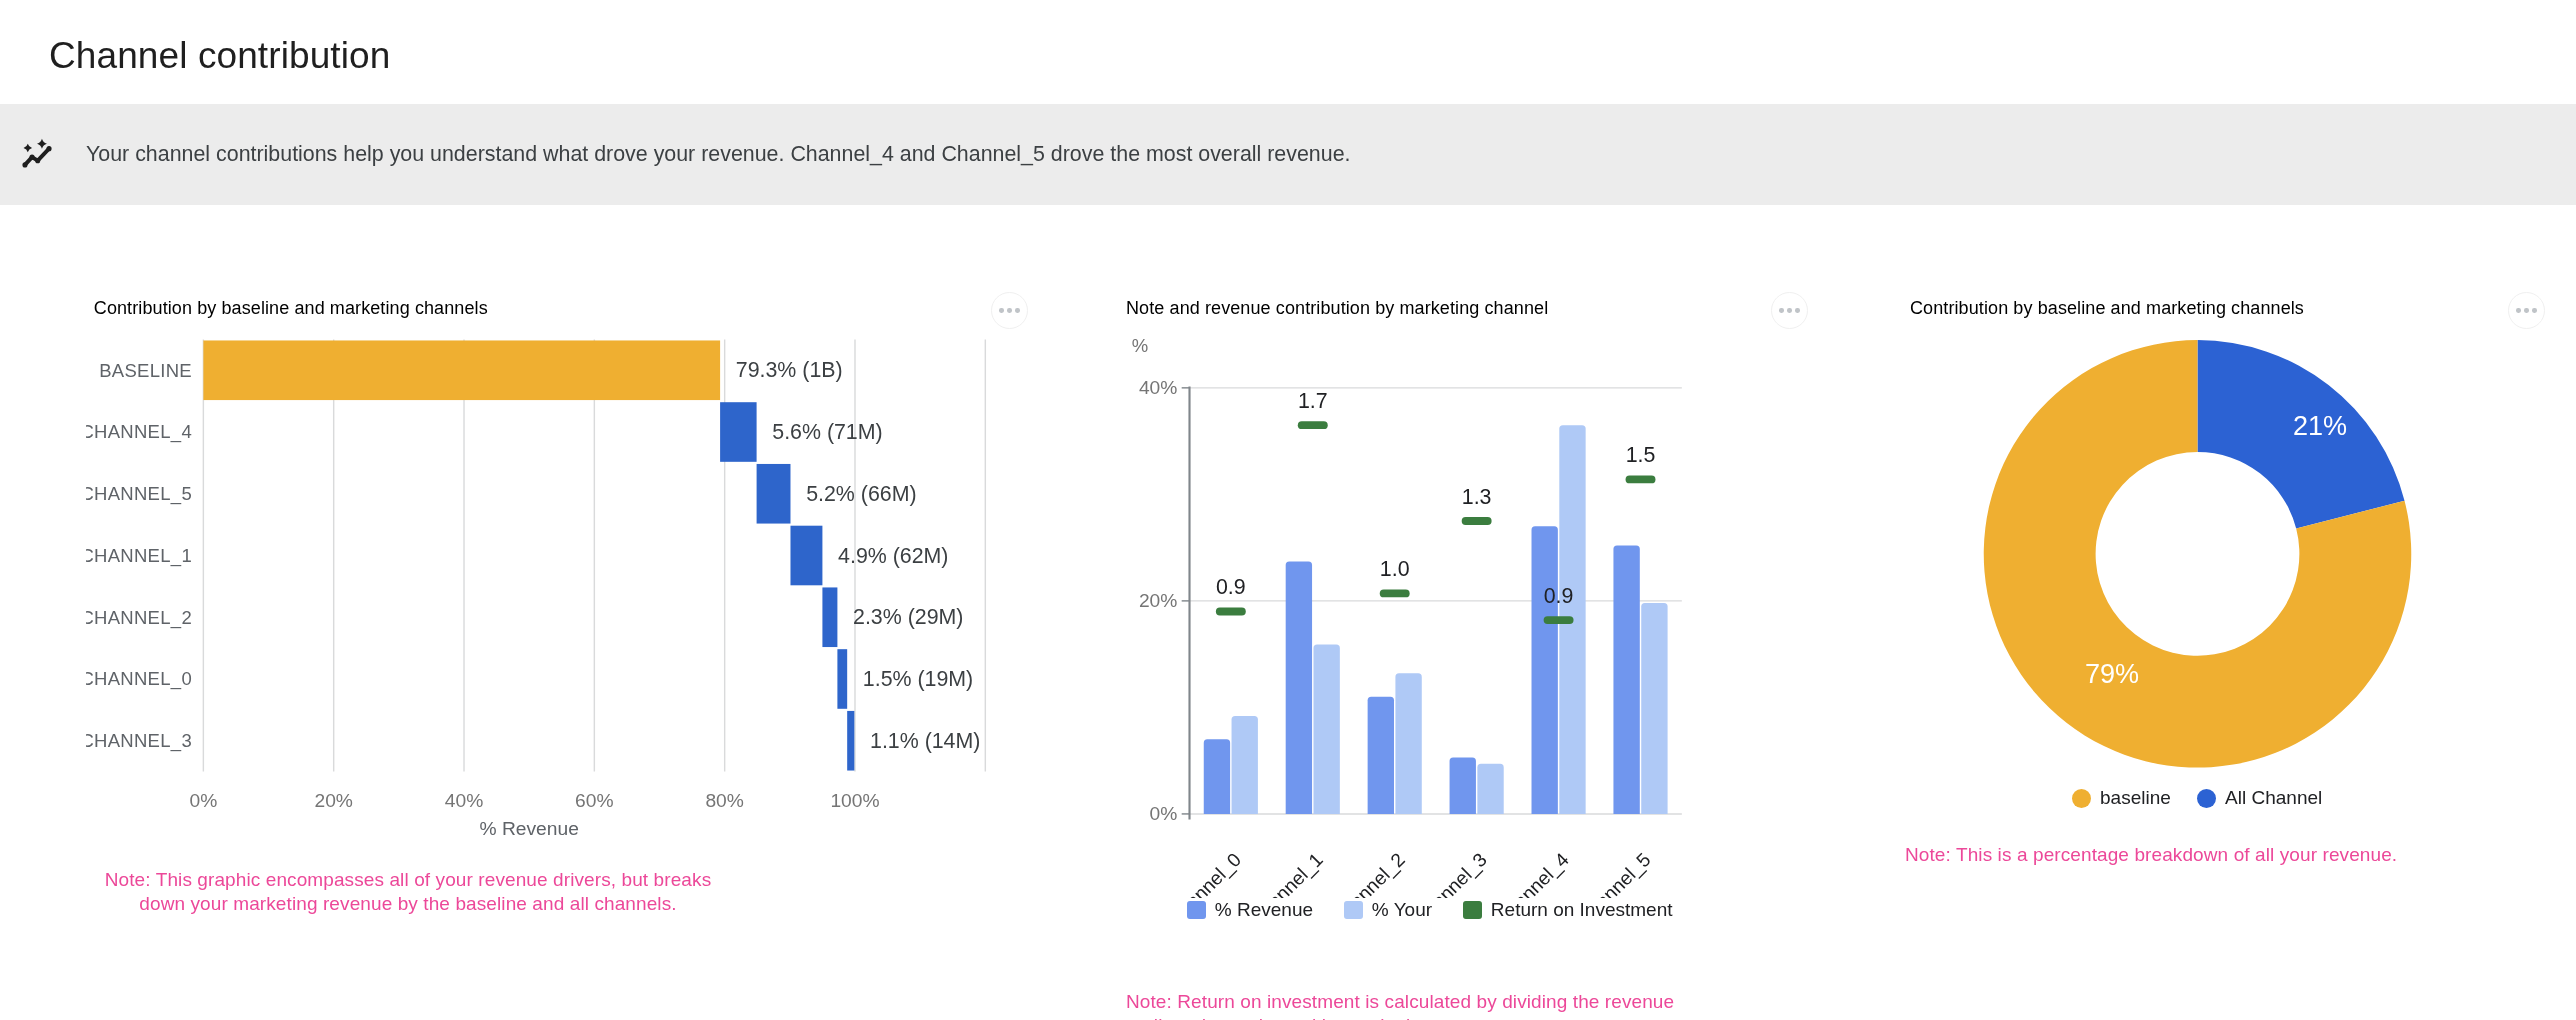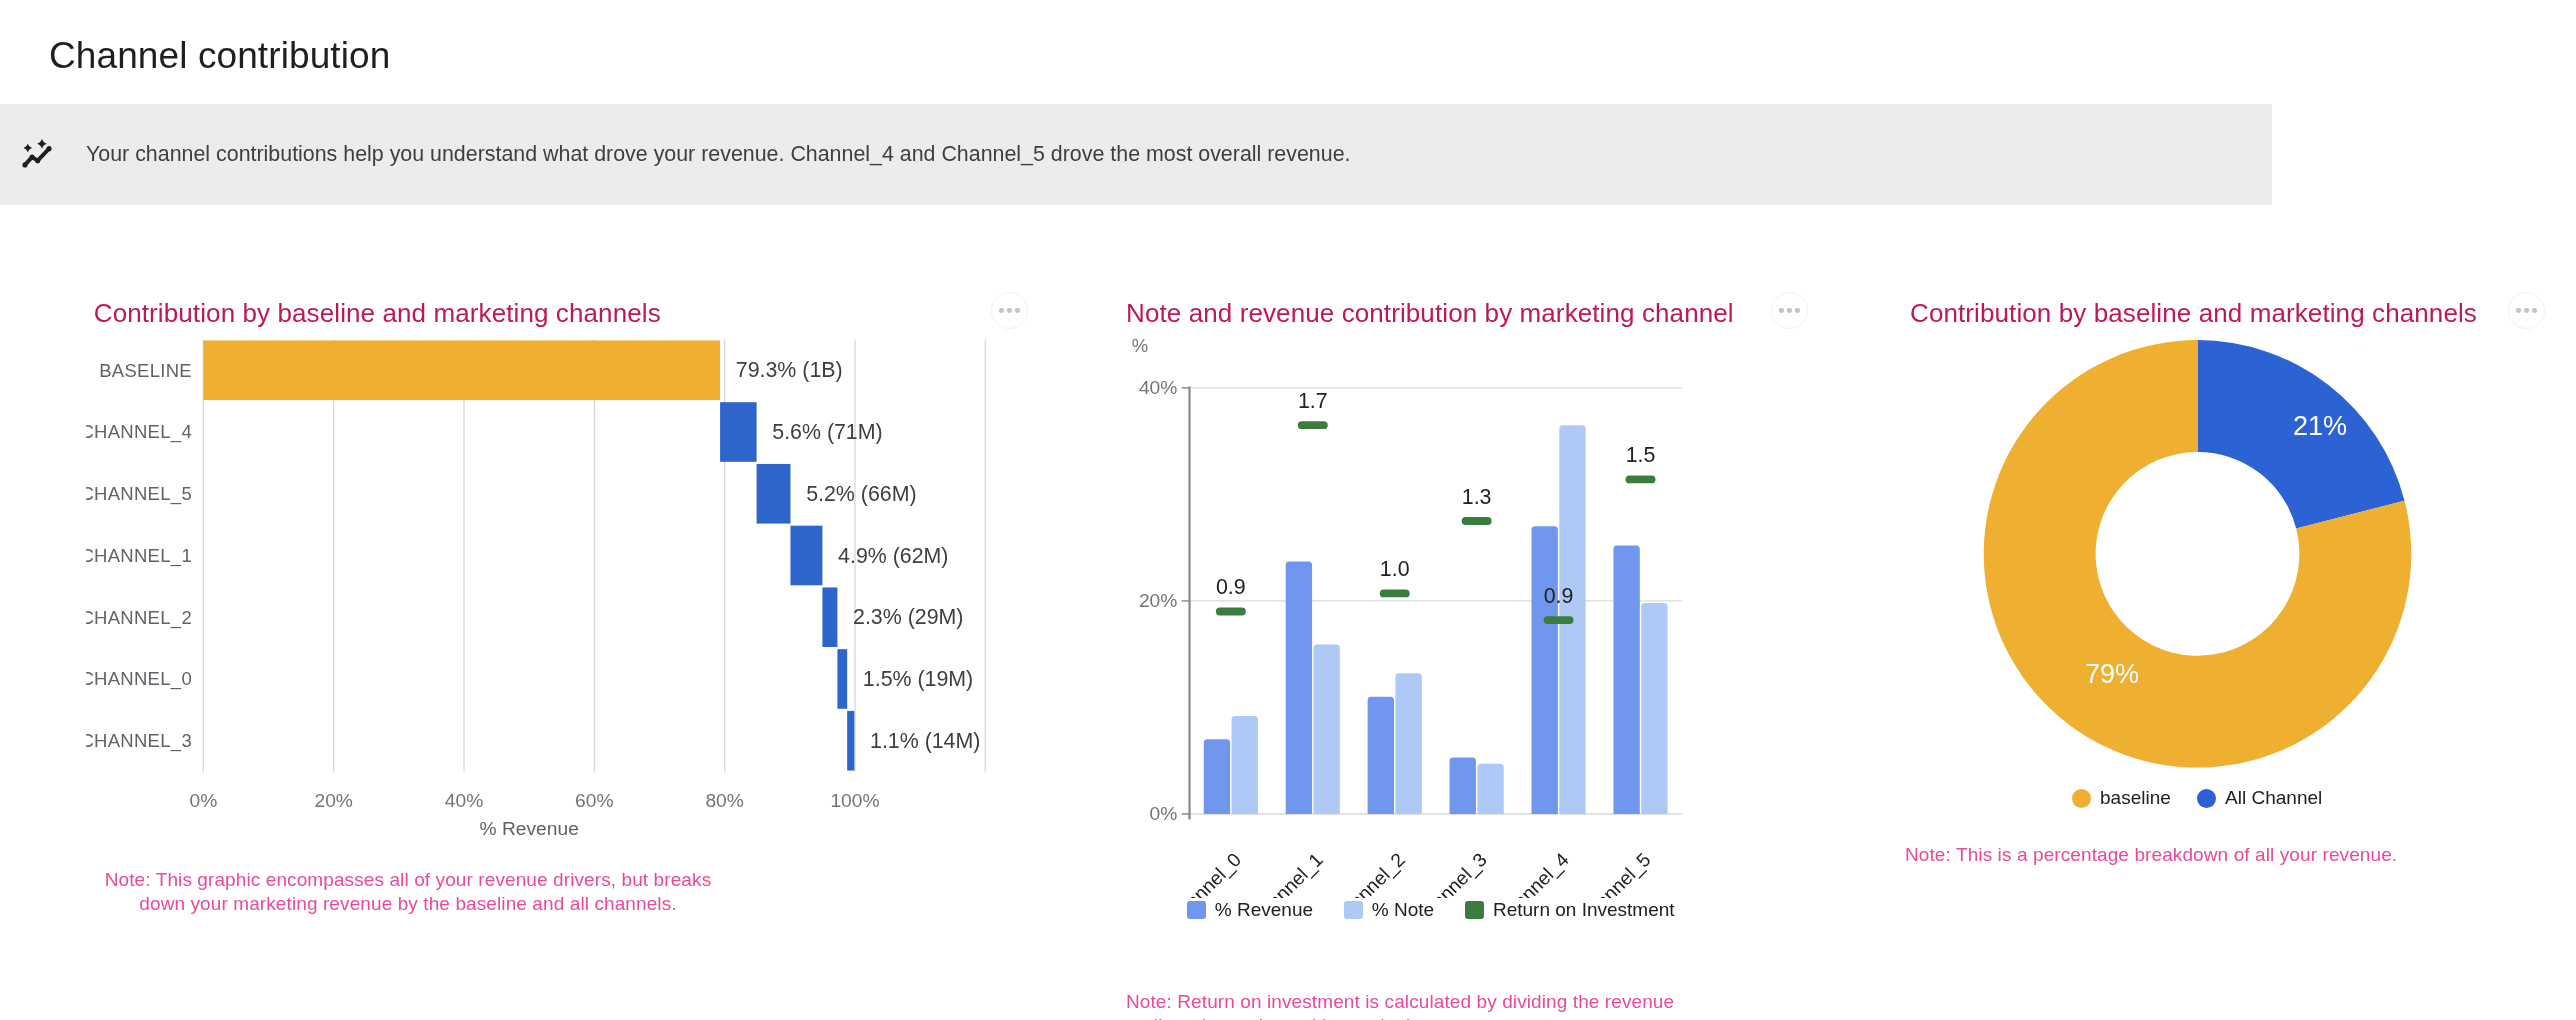--- a/index.html
+++ b/index.html
@@ -7,30 +7,30 @@
     width:2576px;height:1021px;background:#ffffff;overflow:hidden;position:relative;
     font-family:"Liberation Sans","DejaVu Sans",sans-serif;color:#202124;
     -webkit-font-smoothing:antialiased;
   }
   .page-title{
     position:absolute;left:49px;top:10px;font-size:37px;font-weight:400;color:#1f1f1f;
     letter-spacing:0.1px;
     text-align:center;
   }
   .banner{
-    position:absolute;left:0;top:104px;width:2272px;height:101px;background:#ececec;
+    position:absolute;left:0;top:104px;width:2576px;height:101px;background:#ececec;
     display:flex;align-items:center;text-align:right;
   }
   .banner-icon{position:absolute;left:20px;top:50%;transform:translateY(-50%);width:34px;height:34px;}
   .banner-text{margin-left:86px;font-size:21.4px;color:#3c4043;}
   .card{position:absolute;top:292px;}
   #card1{left:86px;width:959px;}
   #card2{left:1126px;width:702px;}
   #card3{left:1905px;width:642px;}
-  .card-title{position:absolute;top:5.7px;left:0;font-size:26px;color:#be185d;letter-spacing:0.1px;white-space:nowrap;}
+  .card-title{position:absolute;top:5.7px;left:0;font-size:18px;color:#000000;letter-spacing:0.1px;white-space:nowrap;}
   #card1 .card-title{left:7.8px;}
   #card3 .card-title{left:5px;}
   .menu-btn{
     position:absolute;top:0;width:37px;height:37px;border-radius:50%;
     background:#ffffff;border:1.4px solid #f0f0f0;display:flex;align-items:center;justify-content:center;
     gap:3.6px;cursor:pointer;padding:0;
   }
   #card1 .menu-btn{left:905px;}
   #card2 .menu-btn{left:645px;}
   #card3 .menu-btn{left:603px;}
@@ -178,21 +178,21 @@
       <text transform="translate(623,748) rotate(-45)" font-size="27" fill="#202124" text-anchor="end">Channel_4</text>
       <text transform="translate(738,748) rotate(-45)" font-size="27" fill="#202124" text-anchor="end">Channel_5</text>
     </svg>
   <div class="legend" id="legend2">
     <div class="legend-item">
       <span class="legend-swatch" style="background:#7096EE;"></span>
       <span class="legend-label">% Revenue</span>
     </div>
     <div class="legend-item">
       <span class="legend-swatch" style="background:#AFC9F6;"></span>
-      <span class="legend-label">% Note</span>
+      <span class="legend-label">% Your</span>
     </div>
     <div class="legend-item">
       <span class="legend-swatch" style="background:#3B7D3F;"></span>
       <span class="legend-label">Return on Investment</span>
     </div>
   </div>
   <div class="note" id="note2">Note: Return on investment is calculated by dividing the revenue attributed to a channel by marketing costs.</div>
 </div>
 
 <div class="card" id="card3">

